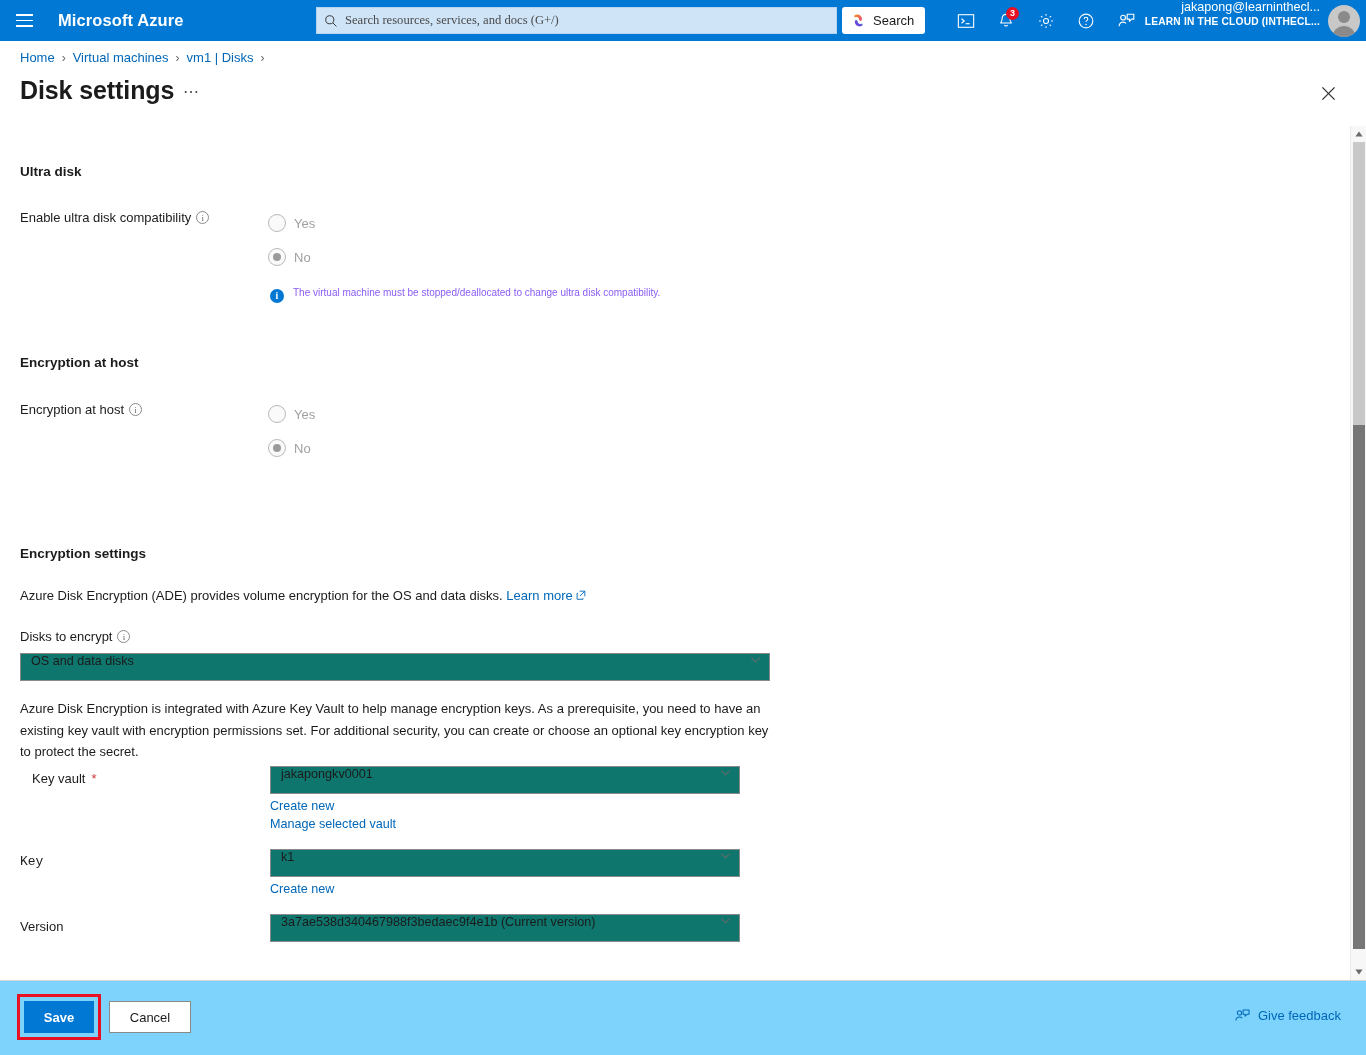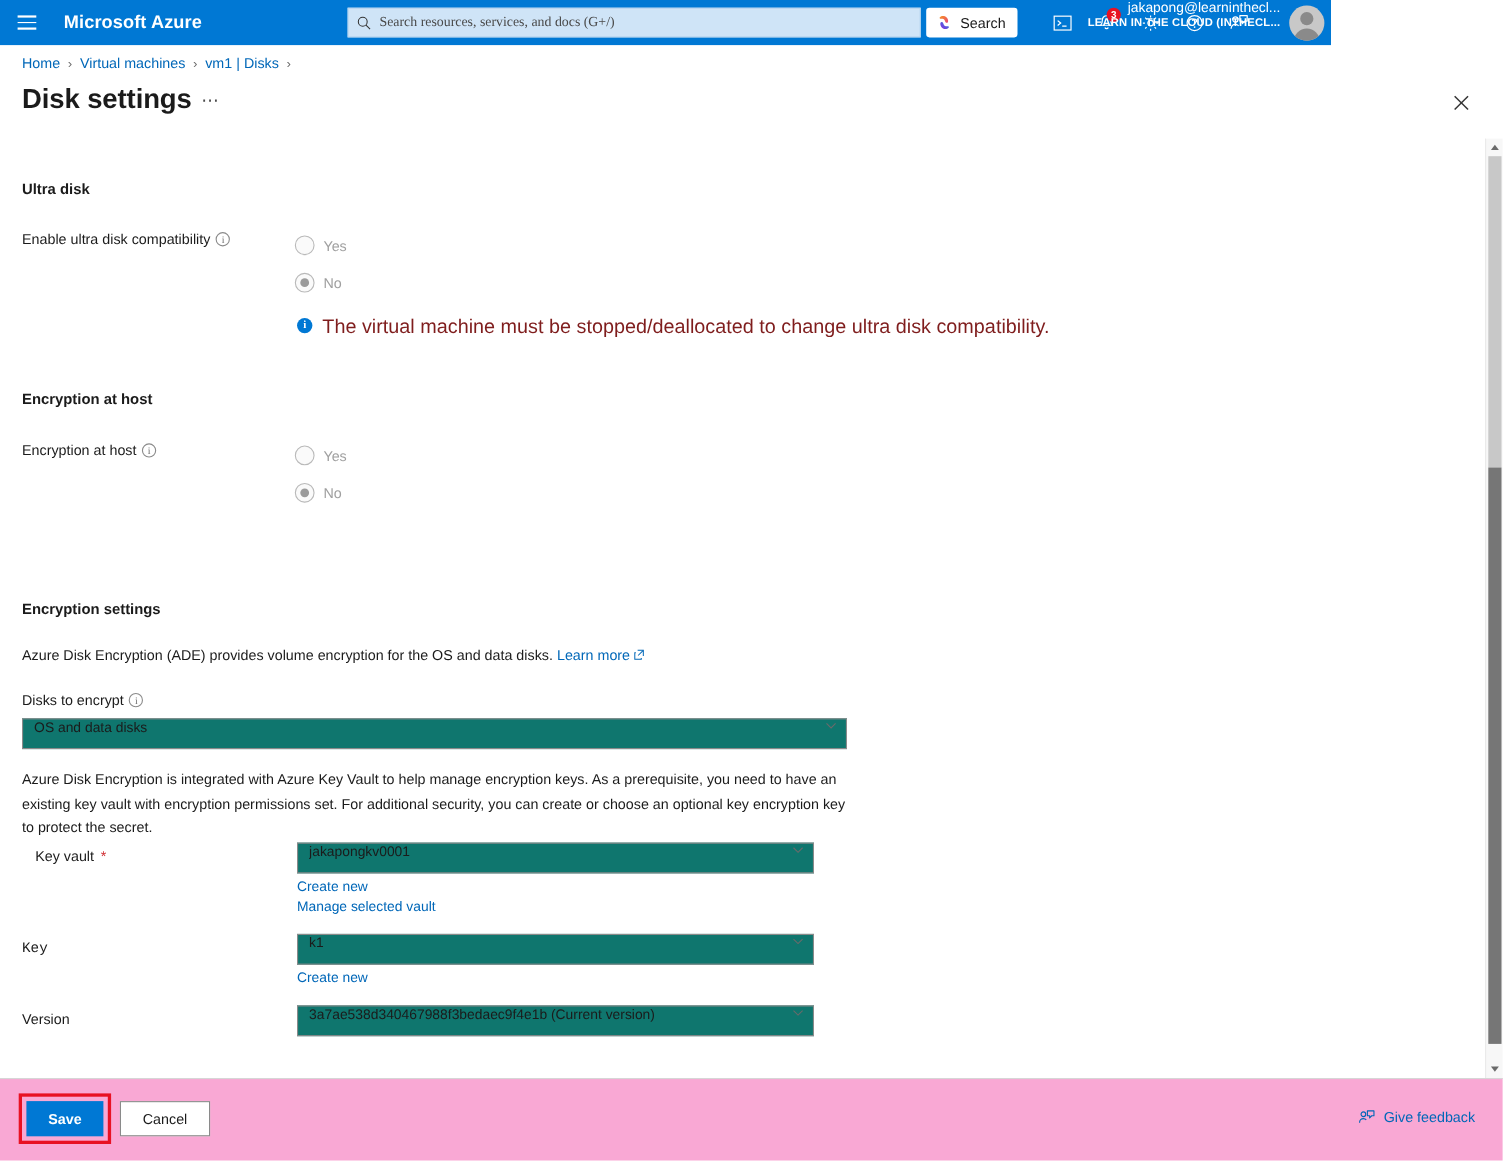--- a/index.html
+++ b/index.html
@@ -8,21 +8,21 @@
     width: 1366px; height: 1055px;
     overflow: hidden;
     background: #ffffff;
     font-family: "Liberation Sans", sans-serif;
     -webkit-font-smoothing: antialiased;
   }
 
   
   .topbar {
     position: absolute; top: 0; left: 0;
-    width: 1210px; height: 41px;
+    width: 1366px; height: 41px;
     background: #0078d4;
     display: flex; align-items: center;
   }
   .hamburger {
     width: 48px; height: 41px;
     display: flex; flex-direction: column;
     align-items: center; justify-content: center;
     gap: 4px; cursor: pointer;
   }
   .hamburger i { display:block; width: 17px; height: 1.6px; background: #fff; }
@@ -165,21 +165,21 @@
   }
   .note-ico {
     width: 14px; height: 14px; border-radius: 50%;
     background: #0078d4; position: relative; flex: 0 0 14px; margin-top: 2px;
   }
   .note-ico::after{
     content:"i"; position:absolute; left:0; right:0; top:0;
     text-align:center; color:#fff; font-size:10px; line-height:14px;
     font-family:"Liberation Serif", serif; font-weight:700;
   }
-  .note-text { font-size: 18px; color: #7f1d1d; text-align: center; }
+  .note-text { font-size: 10px; color: #8b5cf6; text-align: center; }
 
   .para {
     position: absolute; left: 20px;
     font-size: 13px; color: #1b1b1b; line-height: 21.5px;
   }
   .lnk { color: #0067b8; text-decoration: none; cursor: pointer; }
   .ext-ico { display:inline-block; margin-left:3px; vertical-align: 0px; }
 
   .sel {
     position: absolute;
@@ -217,21 +217,21 @@
   }
   .vs-thumb {
     position:absolute; left:2px; top:299px; width:12px; height:524px;
     background:#767676; cursor:grab;
   }
 
   
   .bottombar {
     position: absolute; left: 0; bottom: 0;
     width: 1366px; height: 75px;
-    background: #f9a8d4; border-top: 1px solid #d6d6d6;
+    background: #7dd3fc; border-top: 1px solid #d6d6d6;
   }
   .btn-save {
     position: absolute; left: 24px; top: 20px;
     width: 70px; height: 32px;
     background: #0078d4; color: #fff; border: none;
     font-family: "Liberation Sans", sans-serif;
     font-size: 13px; font-weight: 600; cursor: pointer;
   }
   .save-ring {
     position: absolute; left: 17px; top: 13px;

